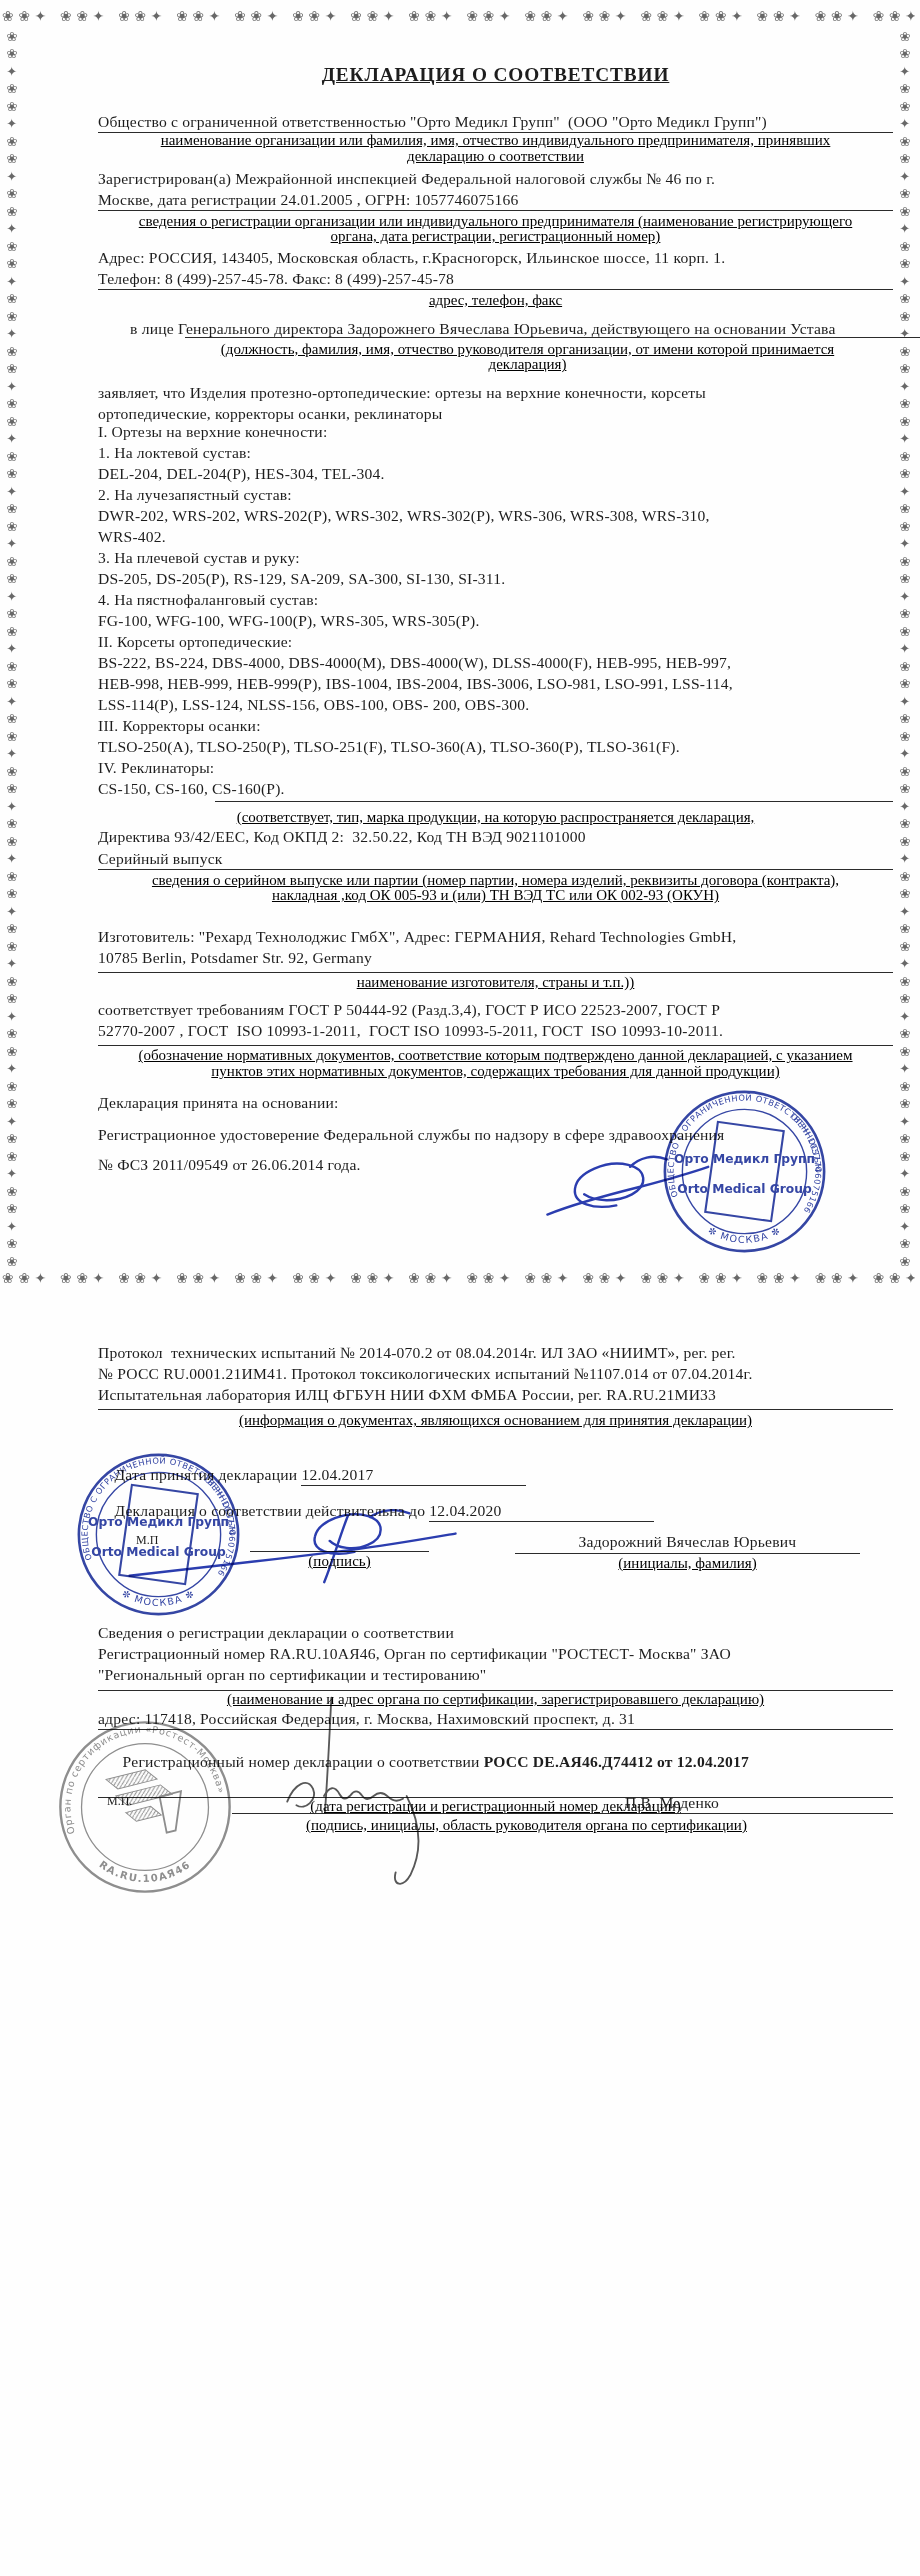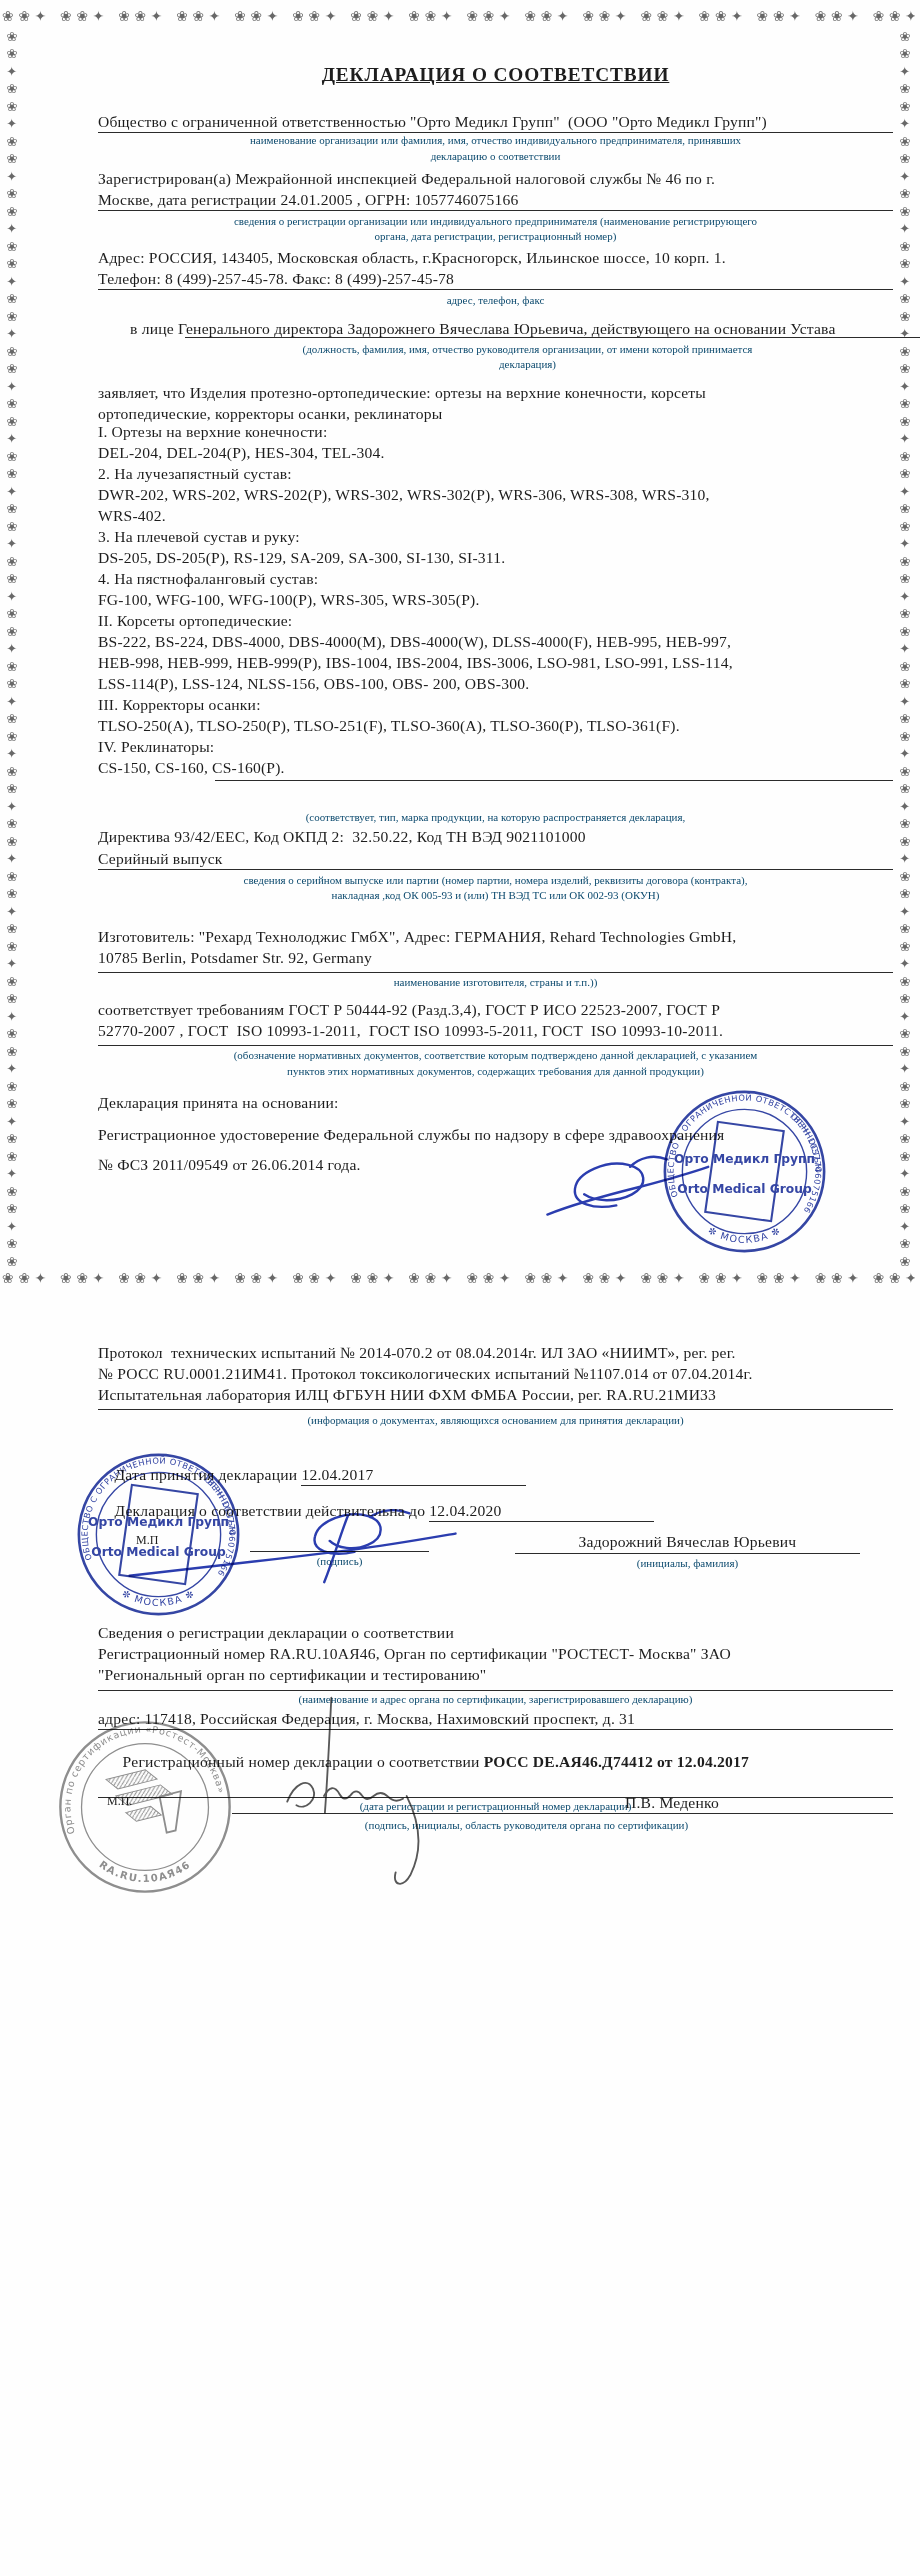--- a/index.html
+++ b/index.html
@@ -19,21 +19,21 @@
          white-space:nowrap;overflow:hidden;line-height:20px;}
   .orn-top{top:0;}
   .orn-bottom{bottom:0;}
   .orn-v{position:absolute;top:22px;bottom:22px;width:20px;font-size:13px;line-height:17.5px;
          word-break:break-all;overflow:hidden;text-align:center;}
   .orn-left{left:0;}
   .orn-right{right:0;}
 
   
   .line{font-size:15.6px;line-height:21px;white-space:pre-wrap;letter-spacing:0.2px;}
-  .note{font-size:11px;line-height:15.6px;text-align:center;color:#0c4a6e;white-space:pre-wrap;}
+  .note{font-size:15px;line-height:15.6px;text-align:center;color:#000000;white-space:pre-wrap;text-decoration:underline;}
   .u{border-bottom:1.7px solid #2b2b2b;}
   .title{font-size:19.3px;font-weight:bold;text-align:center;letter-spacing:0.9px;}
   .bold{font-weight:bold;}
   .blk{position:absolute;left:98px;width:795px;}
   .uline-span{display:inline-block;border-bottom:1.7px solid #2b2b2b;min-width:225px;}
 
   
   .stamp,.sig{position:absolute;mix-blend-mode:multiply;}
   .sb{fill:none;stroke:var(--c-stamp_blue,#3546a5);}
   .ringtext{font-family:"DejaVu Sans",sans-serif;fill:var(--c-stamp_blue,#3546a5);}
@@ -65,39 +65,40 @@
   </div>
 
   <div class="blk" style="top:168px;">
     <div class="line">Зарегистрирован(а) Межрайонной инспекцией Федеральной налоговой службы № 46 по г.</div>
     <div class="line u">Москве, дата регистрации 24.01.2005 , ОГРН: 1057746075166</div>
     <div class="note" style="margin-top:2.8px;">сведения о регистрации организации или индивидуального предпринимателя (наименование регистрирующего</div>
     <div class="note">органа, дата регистрации, регистрационный номер)</div>
   </div>
 
   <div class="blk" style="top:247px;">
-    <div class="line">Адрес: РОССИЯ, 143405, Московская область, г.Красногорск, Ильинское шоссе, 10 корп. 1.</div>
+    <div class="line">Адрес: РОССИЯ, 143405, Московская область, г.Красногорск, Ильинское шоссе, 11 корп. 1.</div>
     <div class="line u">Телефон: 8 (499)-257-45-78. Факс: 8 (499)-257-45-78</div>
     <div class="note" style="margin-top:2.8px;">адрес, телефон, факс</div>
   </div>
 
   <div class="blk" style="top:318px;margin-left:32px;">
     <div class="line">в лице Генерального директора Задорожнего Вячеслава Юрьевича, действующего на основании Устава</div>
     <div style="border-bottom:1.7px solid #2b2b2b;margin-left:55px;margin-top:-1.8px;"></div>
     <div class="note" style="margin-top:3.7px;">(должность, фамилия, имя, отчество руководителя организации, от имени которой принимается</div>
     <div class="note">декларация)</div>
   </div>
 
   <div class="blk" style="top:382px;">
     <div class="line">заявляет, что Изделия протезно-ортопедические: ортезы на верхние конечности, корсеты</div>
     <div class="line">ортопедические, корректоры осанки, реклинаторы</div>
   </div>
 
   <div class="blk" style="top:421px;">
     <div class="line">I. Ортезы на верхние конечности:</div>
+    <div class="line">1. На локтевой сустав:</div>
     <div class="line">DEL-204, DEL-204(P), HES-304, TEL-304.</div>
     <div class="line">2. На лучезапястный сустав:</div>
     <div class="line">DWR-202, WRS-202, WRS-202(P), WRS-302, WRS-302(P), WRS-306, WRS-308, WRS-310,</div>
     <div class="line">WRS-402.</div>
     <div class="line">3. На плечевой сустав и руку:</div>
     <div class="line">DS-205, DS-205(P), RS-129, SA-209, SA-300, SI-130, SI-311.</div>
     <div class="line">4. На пястнофаланговый сустав:</div>
     <div class="line">FG-100, WFG-100, WFG-100(P), WRS-305, WRS-305(P).</div>
     <div class="line">II. Корсеты ортопедические:</div>
     <div class="line">BS-222, BS-224, DBS-4000, DBS-4000(M), DBS-4000(W), DLSS-4000(F), HEB-995, HEB-997,</div>

